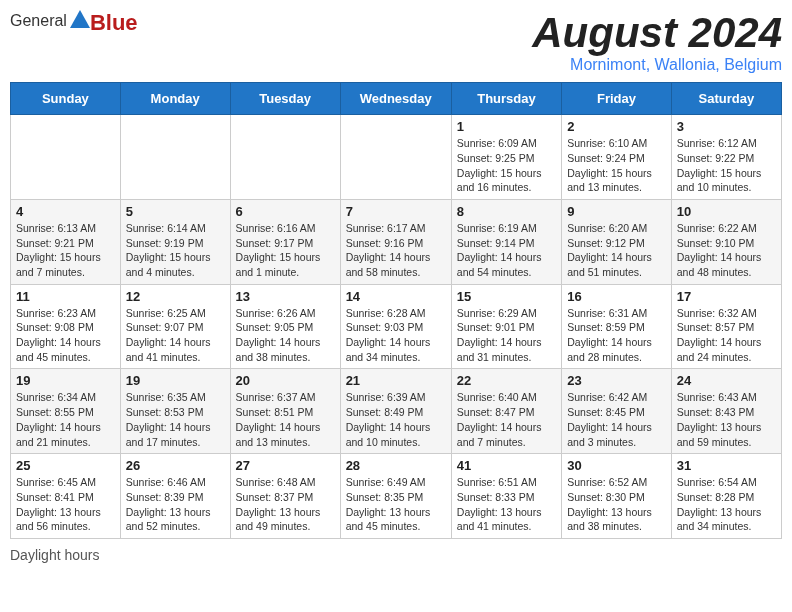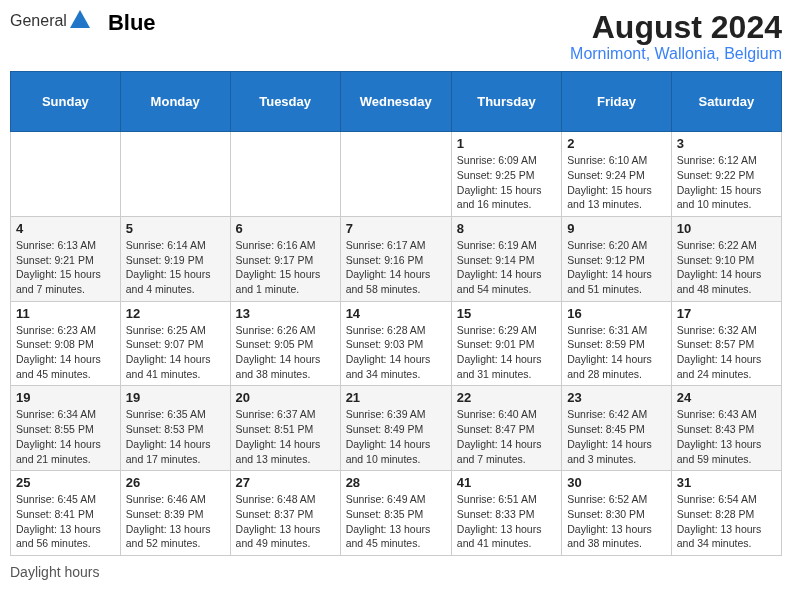--- a/index.html
+++ b/index.html
@@ -19,40 +19,41 @@
     .logo {
       display: flex;
       align-items: flex-start;
     }
     .logo-general { color: #333; }
     .logo-blue { color: #1a6abf; }
     .title-area {
       text-align: right;
     }
     .month-title {
-      font-size: 32px;
+      font-size: 42px;
       font-weight: bold;
       color: #222;
       line-height: 1.1;
+      font-style: italic;
     }
     .location-title {
       font-size: 16px;
       color: #3b82f6;
       font-weight: normal;
     }
     .calendar {
       width: 100%;
       border-collapse: collapse;
       font-size: 11px;
     }
     .calendar th {
       background-color: #2176c7;
       color: #fff;
       text-align: center;
-      padding: 22px 4px;
+      padding: 8px 4px;
       font-size: 13px;
       font-weight: bold;
       border: 1px solid #1a5fa0;
     }
     .calendar td {
       border: 1px solid #ccc;
       vertical-align: top;
       padding: 4px 5px;
       width: 113px;
       min-height: 80px;
@@ -93,21 +94,21 @@
   <div class="logo">
     <div class="logo-row">
       <span class="logo-general">General</span>
       <span style="display:inline-block;margin-left:3px;">
         <svg width="20" height="18" viewBox="0 0 20 18">
           <polygon points="10,0 20,18 0,18" fill="#2176c7"></polygon>
         </svg>
       </span>
     </div>
     <div>
-      <span class="logo-blue" style="font-size:22px;font-weight:bold;color:#000000;margin-left:18px;">Blue</span>
+      <span class="logo-blue" style="font-size:22px;font-weight:bold;color:#b91c1c;">Blue</span>
     </div>
   </div>
   <div class="title-area">
     <div class="month-title">August 2024</div>
     <div class="location-title">Mornimont, Wallonia, Belgium</div>
   </div>
 </div>
 
 <table class="calendar">
   <thead>

